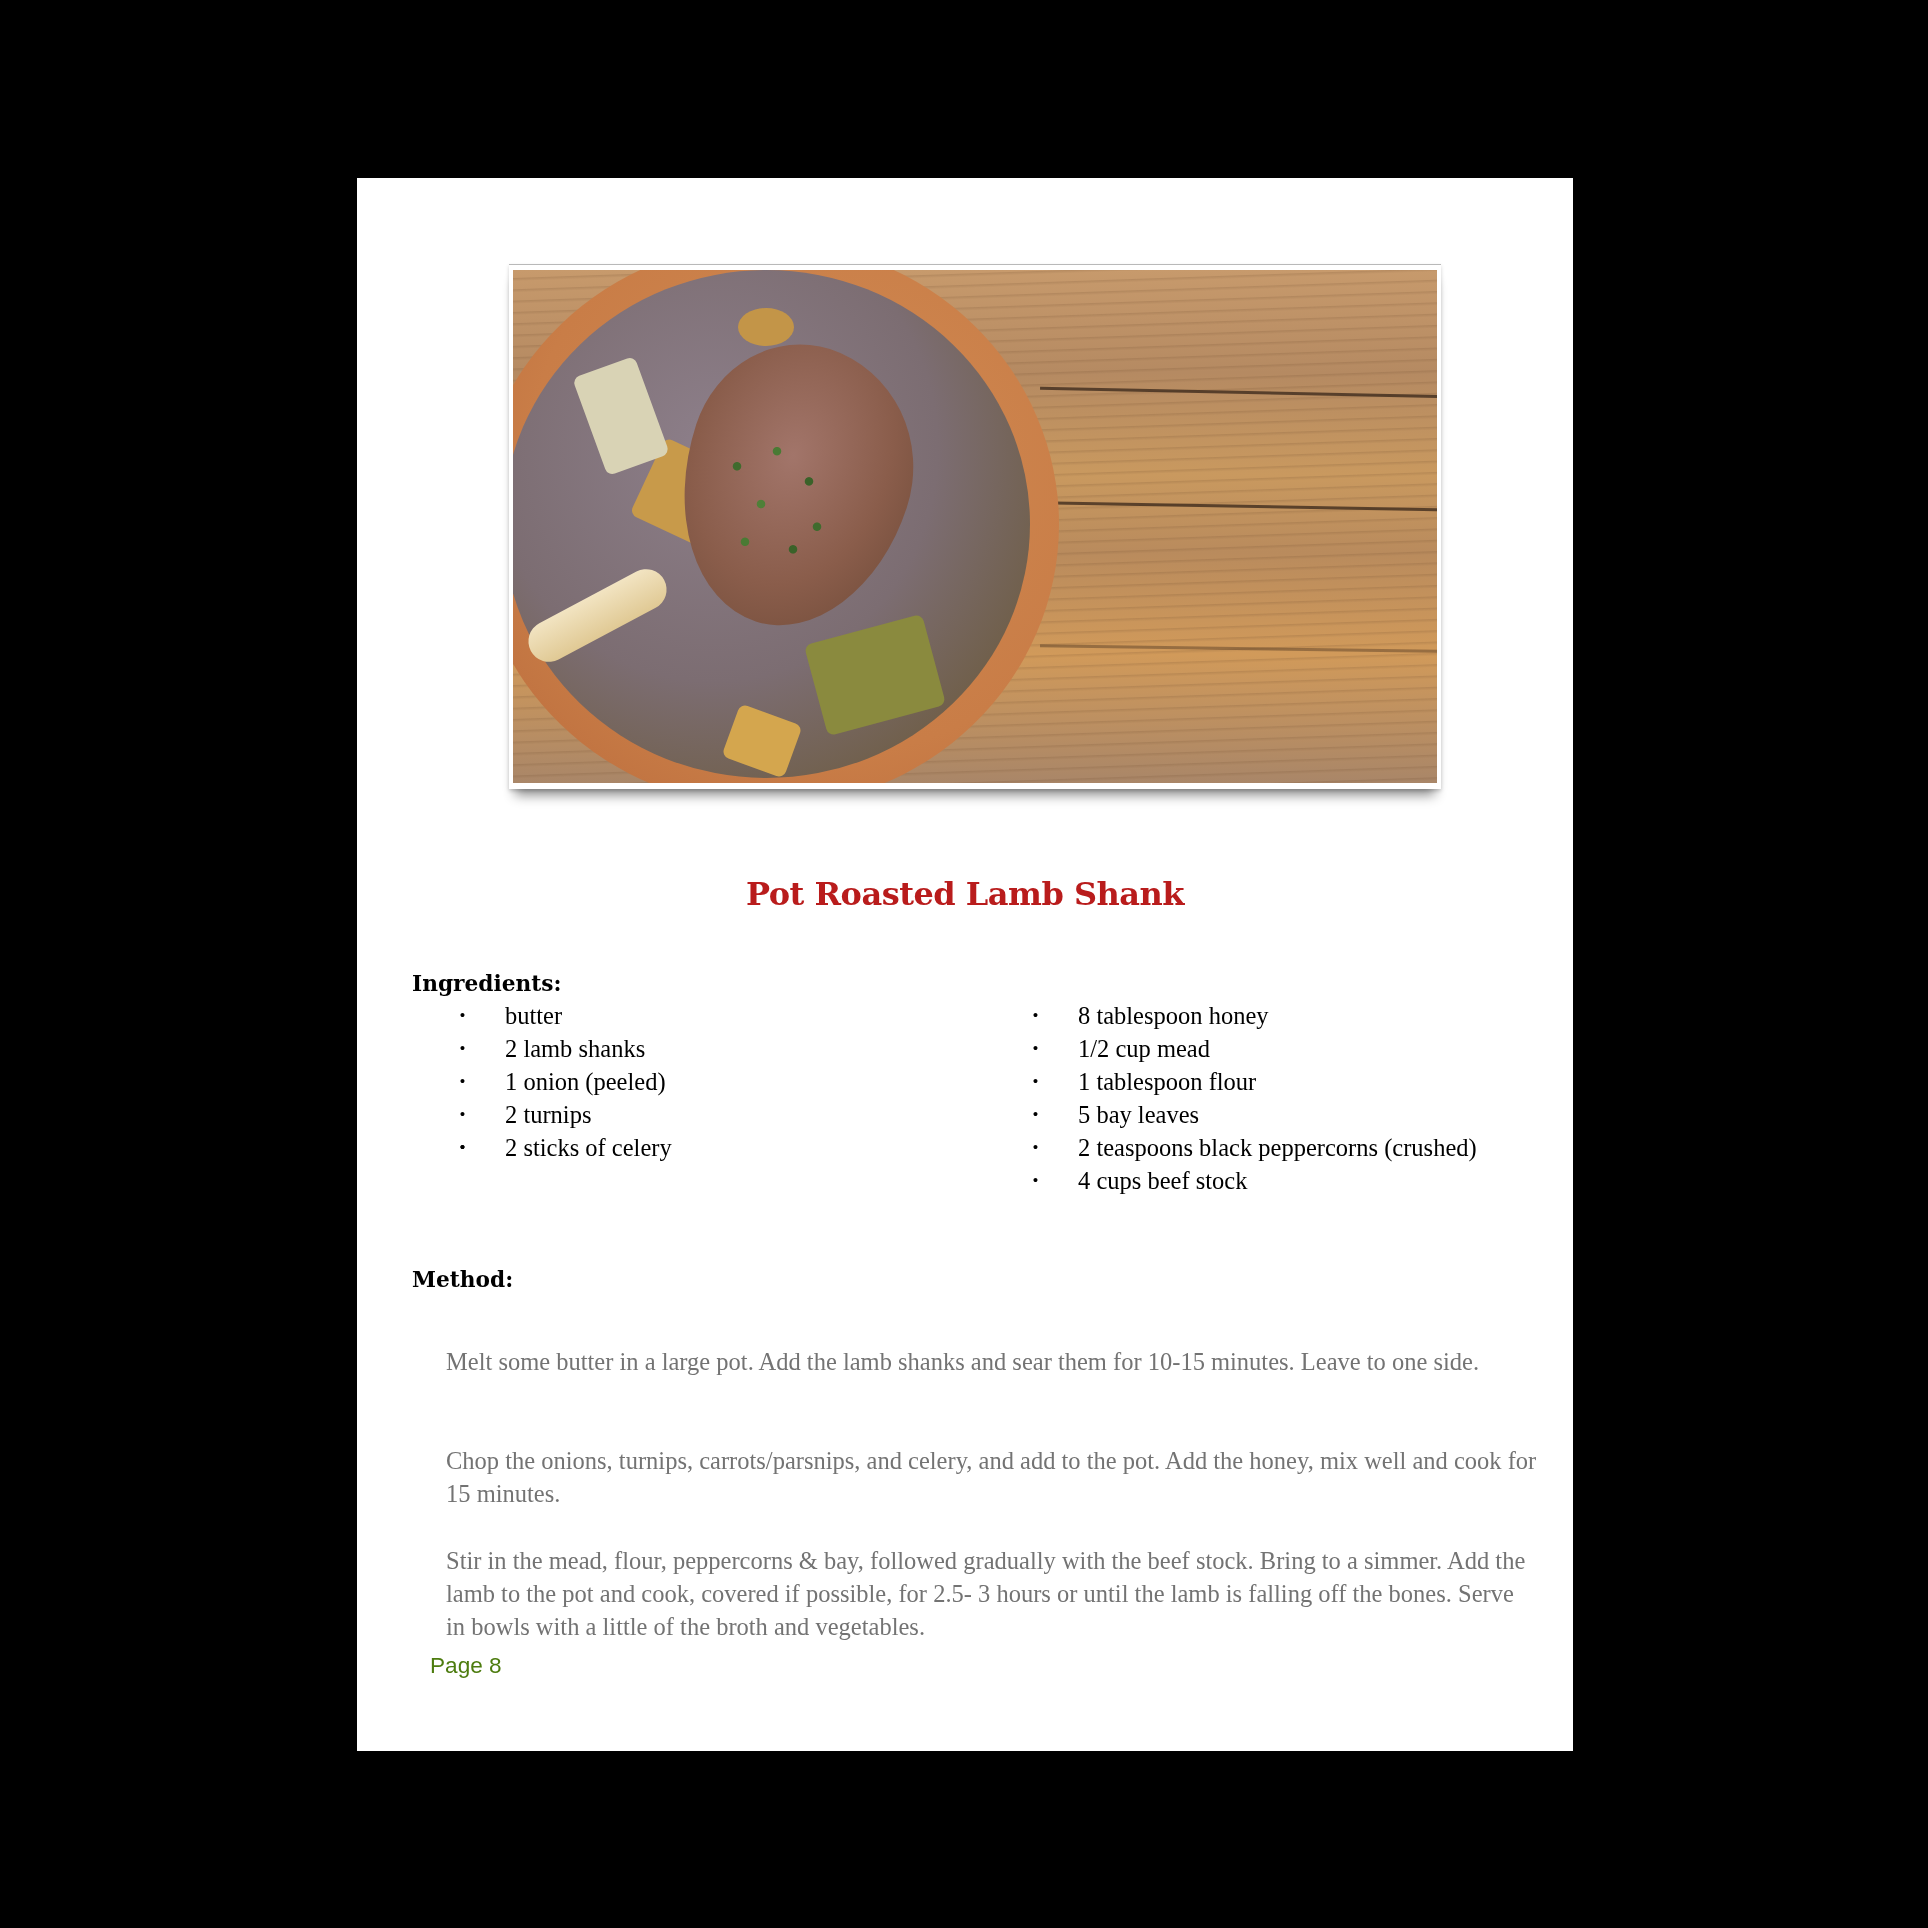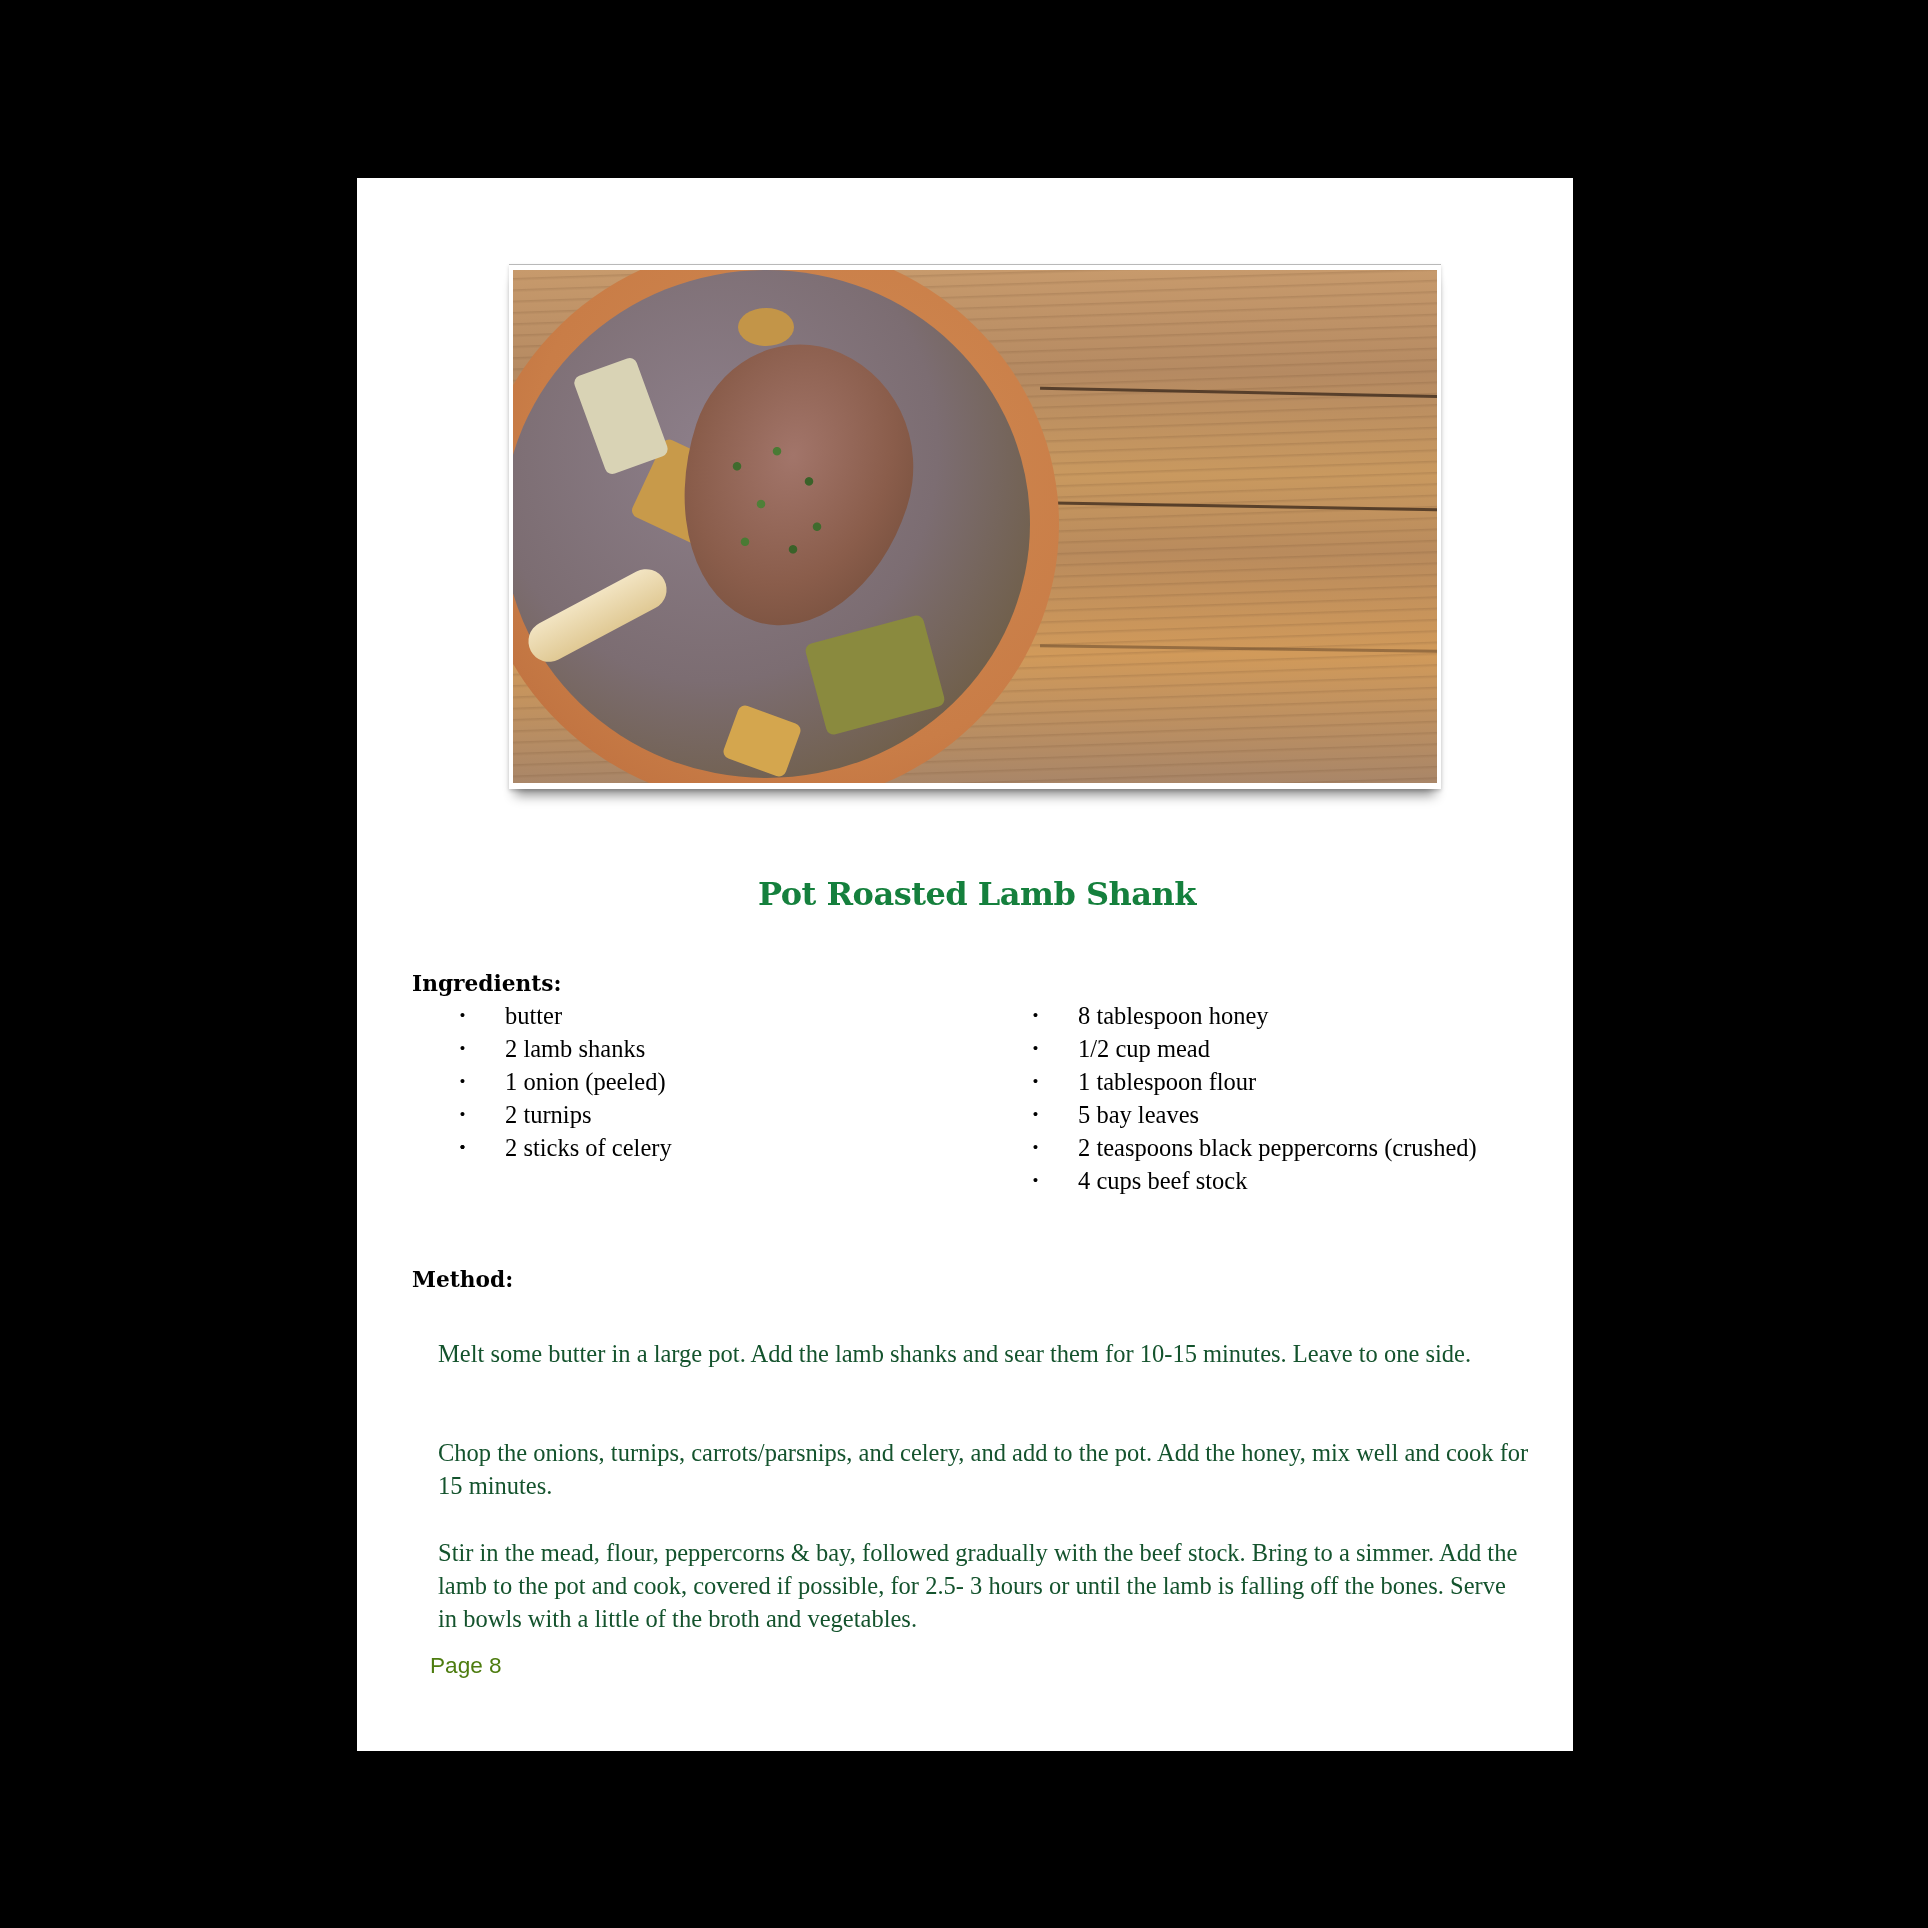--- a/index.html
+++ b/index.html
@@ -101,28 +101,28 @@
       border-radius: 21px;
       background: linear-gradient(180deg, #f2e4c2 0%, #e0c994 100%);
       transform: rotate(-28deg);
     }
     .veg {
       position: absolute;
       border-radius: 7.5px;
     }
     .title {
       position: absolute;
-      left: 12px;
+      left: 0;
       width: 1216px;
       top: 697px;
       text-align: center;
       font-family: "DejaVu Serif", serif;
       font-weight: bold;
       font-size: 32px;
-      color: #15803d;
+      color: #b91c1c;
       letter-spacing: -0.5px;
     }
     .section-heading {
       position: absolute;
       left: 55px;
       font-family: "DejaVu Serif", serif;
       font-weight: bold;
       font-size: 21.7px;
       color: #000000;
     }
@@ -145,25 +145,25 @@
       left: 0;
       top: 0;
       width: 19px;
       text-align: center;
       font-size: 17px;
     }
     .para {
       position: absolute;
       left: 73px;
       width: 1092px;
-      margin: 8px;
+      margin: 16px;
       font-family: "Liberation Serif", serif;
       font-size: 24.5px;
       line-height: 33px;
-      color: #14532d;
+      color: #737373;
     }
     .page-number {
       position: absolute;
       left: 73px;
       top: 1475px;
       font-family: "Liberation Sans", sans-serif;
       font-size: 22.6px;
       color: #4d7c0f;
     }
   </style>

